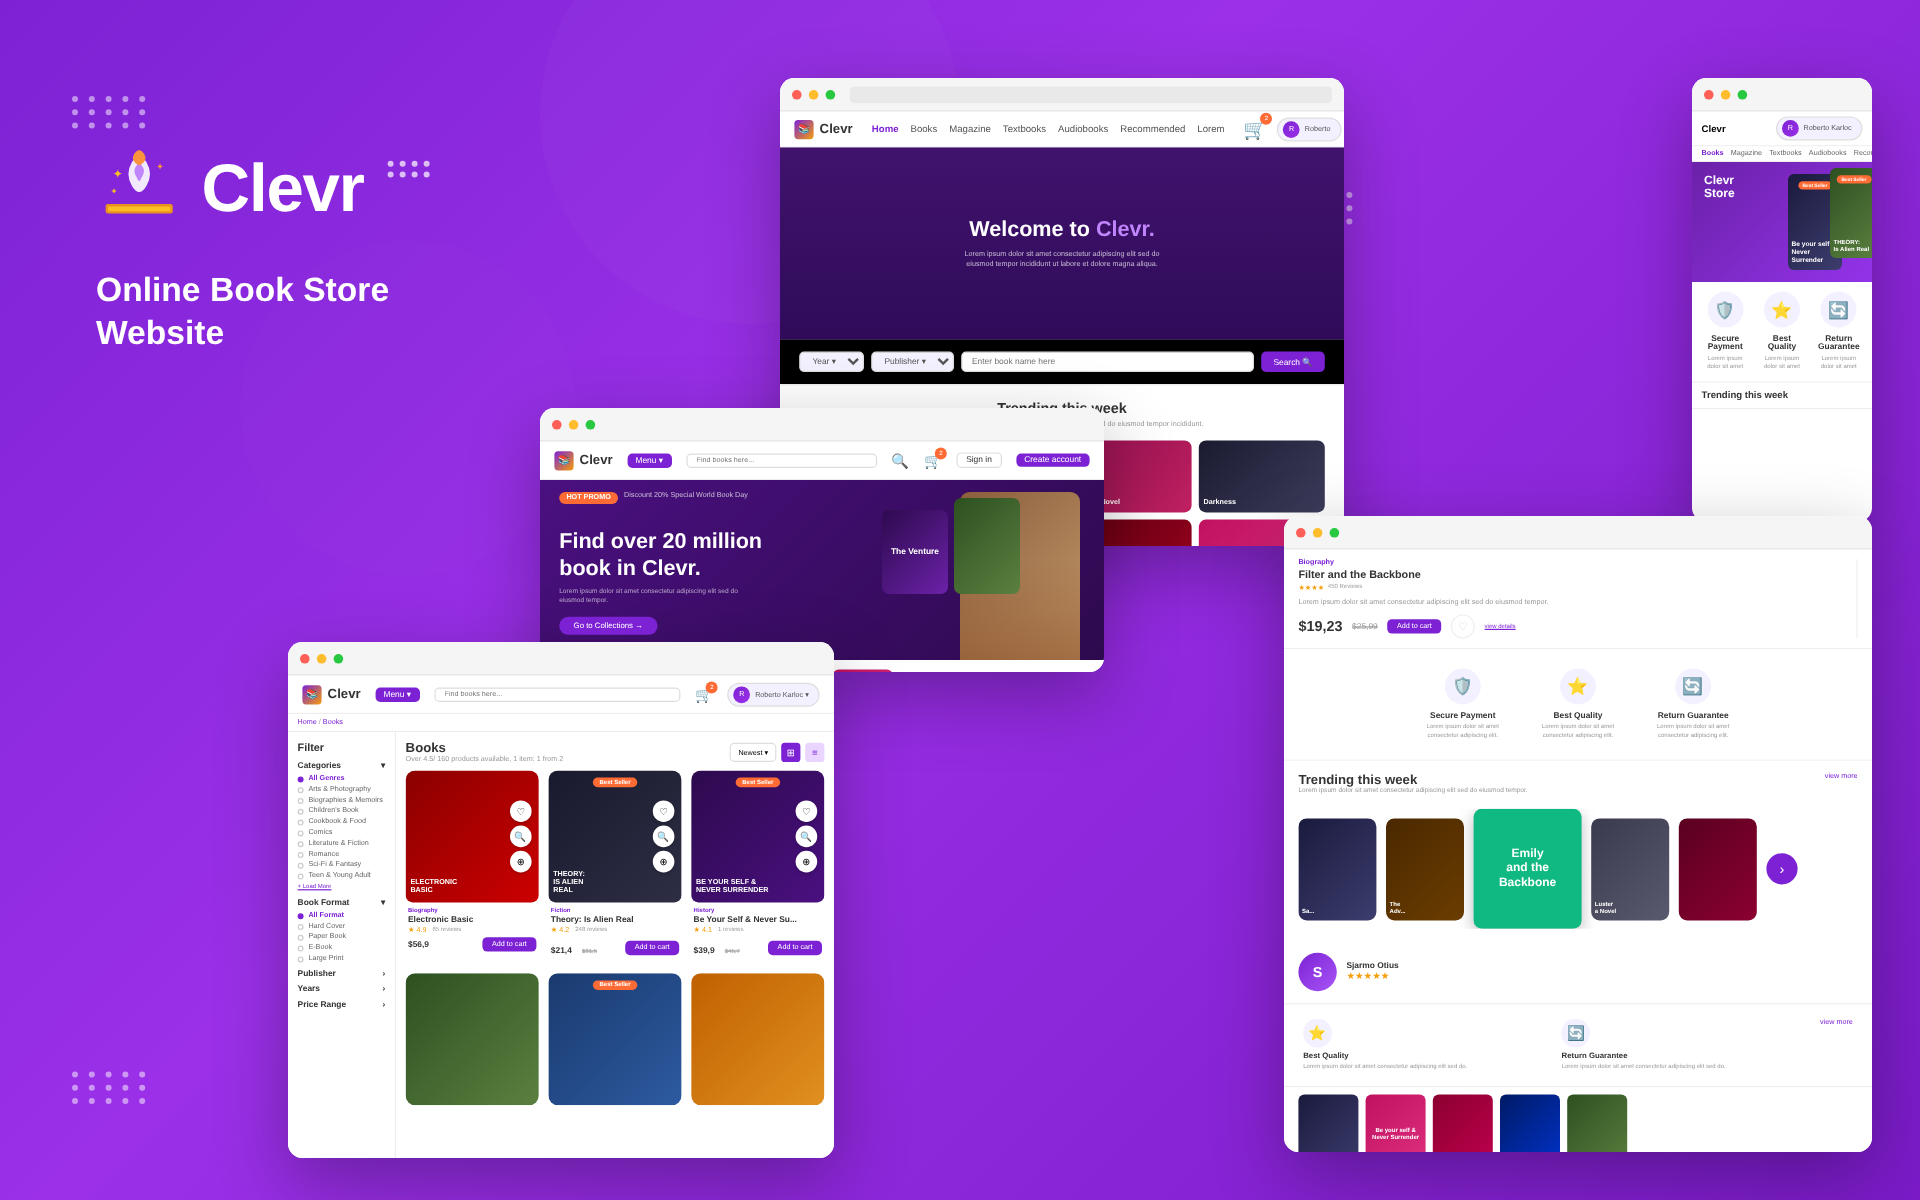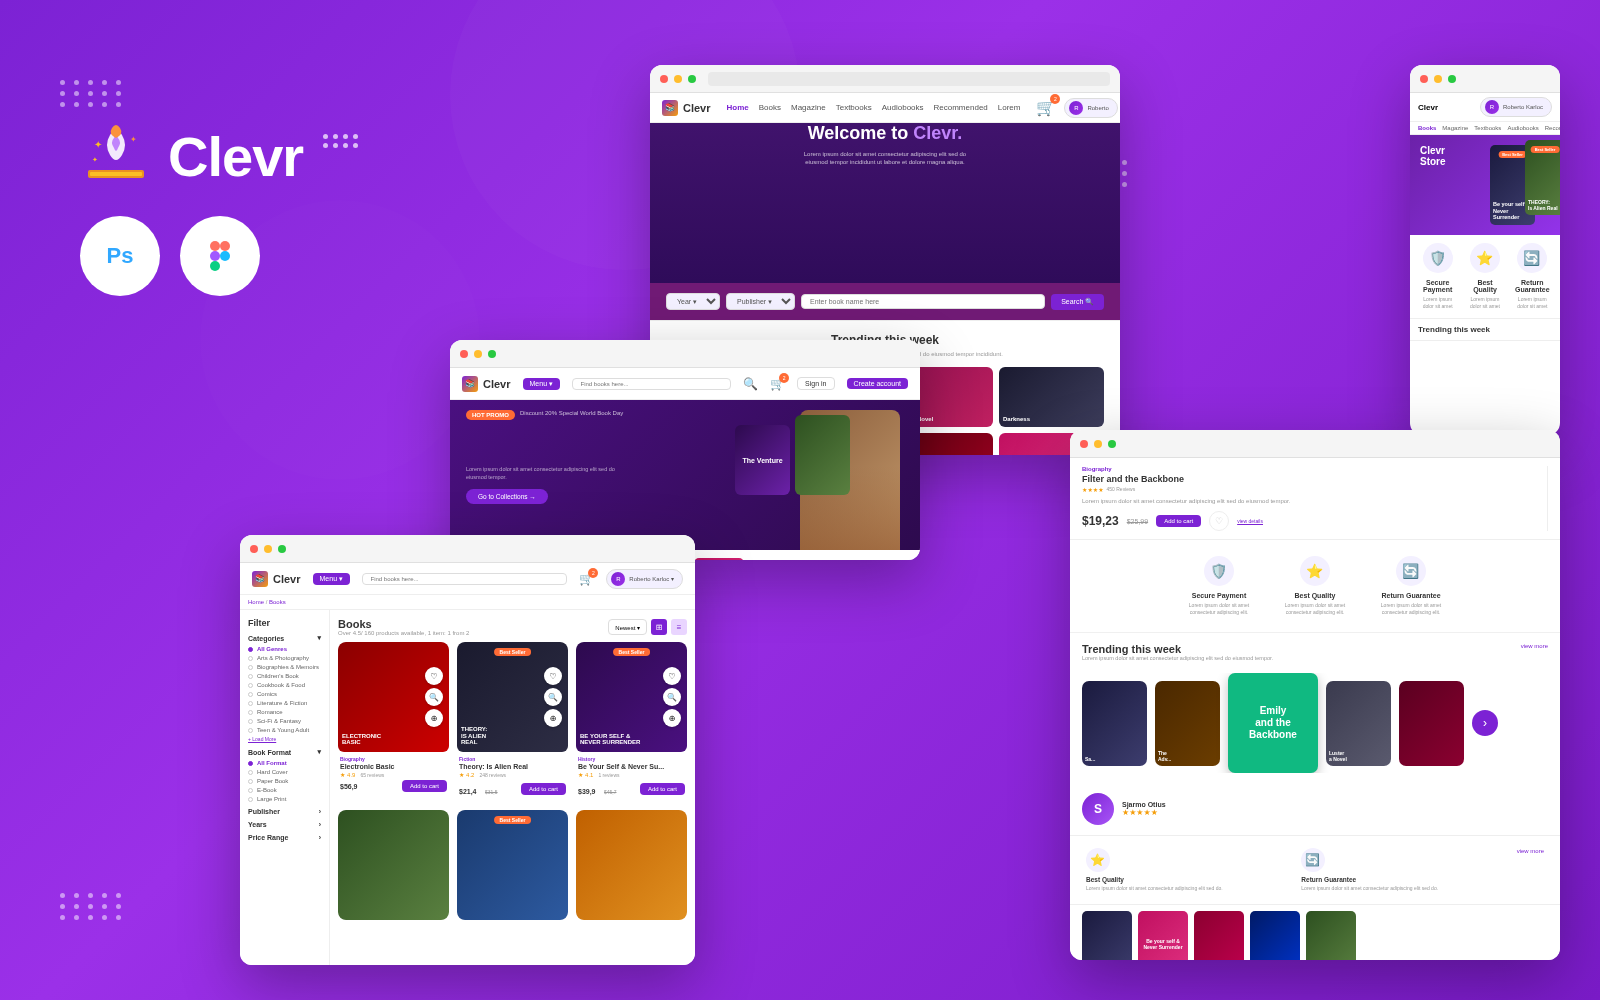--- a/index.html
+++ b/index.html
@@ -171,46 +171,45 @@
       align-items: center;
       gap: 8px;
     }
 
     .hero-section {
       background: linear-gradient(rgba(60,20,100,0.7), rgba(40,10,80,0.8)), #4a1080;
       height: 160px;
       display: flex;
       flex-direction: column;
       align-items: center;
-      justify-content: flex-start;
+      justify-content: center;
       color: white;
       text-align: center;
     }
 
     .hero-title {
       font-size: 18px;
       font-weight: 700;
       margin-bottom: 6px;
     }
 
     .hero-title span { color: #c084fc; }
 
     .hero-sub {
       font-size: 6px;
       color: rgba(255,255,255,0.7);
       max-width: 180px;
       line-height: 1.4;
     }
 
     .search-bar-section {
-      background: #701a75;
+      background: #000000;
       padding: 10px 16px;
       display: flex;
       gap: 6px;
-      align-items: center;
       border-bottom: 1px solid #eee;
     }
 
     .search-select {
       background: #f3f0ff;
       border: 1px solid #ddd;
       border-radius: 4px;
       padding: 3px 6px;
       font-size: 7px;
       color: #555;
@@ -1053,37 +1052,24 @@
         <div class="ld"></div>
         <div class="ld"></div>
         <div class="ld"></div>
       <div class="ld"></div>
         <div class="ld"></div>
         <div class="ld"></div>
         <div class="ld"></div>
     </div>
   </div>
 
-
-  <div class="tool-badges">
-
-    <div class="tool-badge ps-badge">
-      <span>Ps</span>
-    </div>
-
-    <div class="tool-badge figma-badge">
-      <svg width="38" height="38" viewBox="0 0 38 38">
-        <rect x="9" y="4" width="10" height="10" rx="5" fill="#ff7262"></rect>
-        <rect x="19" y="4" width="10" height="10" rx="5" fill="#ff7262"></rect>
-        <rect x="9" y="14" width="10" height="10" rx="5" fill="#a259ff"></rect>
-        <circle cx="24" cy="19" r="5" fill="#1abcfe"></circle>
-        <rect x="9" y="24" width="10" height="10" rx="5" fill="#0acf83"></rect>
-      </svg>
-    </div>
-  </div>
+  <div class="tagline">
+    Online Book Store<br>Website
+  </div>
+
 </div>
 
 <div class="browser-mockup mockup-main">
 
   <div class="browser-bar">
     <div class="browser-dot bd-red"></div>
     <div class="browser-dot bd-yellow"></div>
     <div class="browser-dot bd-green"></div>
     <div style="flex:1; background:#e9e9e9; border-radius:4px; height:14px; margin-left:6px;"></div>
   </div>
@@ -1176,20 +1162,21 @@
     <div style="font-size:12px; cursor:pointer;">🔍</div>
     <div class="cart-badge" style="font-size:12px;">🛒<span class="cart-count">2</span></div>
     <button class="signin-btn">Sign in</button>
     <button class="create-btn">Create account</button>
   </div>
 
   <div class="hotpromo-hero">
     <div class="hotpromo-badge">HOT PROMO</div>
     <div class="hotpromo-discount">Discount 20% Special World Book Day</div>
     <div class="hotpromo-content">
+      <div class="hotpromo-title">Find over 20 million<br>book in Clevr.</div>
       <div class="hotpromo-sub">Lorem ipsum dolor sit amet consectetur adipiscing elit sed do eiusmod tempor.</div>
       <button class="goto-btn">Go to Collections →</button>
     </div>
 
     <div class="person-silhouette" style="background: linear-gradient(to top, rgba(140,80,40,0.6) 0%, transparent 60%), linear-gradient(135deg, #8b5e3c 0%, #c49a6c 100%);"></div>
 
     <div style="position:absolute; right:130px; top:25px; display:flex; flex-direction:column; gap:6px;">
       <div style="width:55px; height:70px; background:linear-gradient(135deg,#2d0a4e,#6b21a8); border-radius:6px; display:flex; align-items:center; justify-content:center; color:white; font-size:7px; font-weight:700; text-align:center; padding:4px;">The Venture</div>
     </div>
     <div style="position:absolute; right:70px; top:15px; display:flex; flex-direction:column; gap:6px;">

